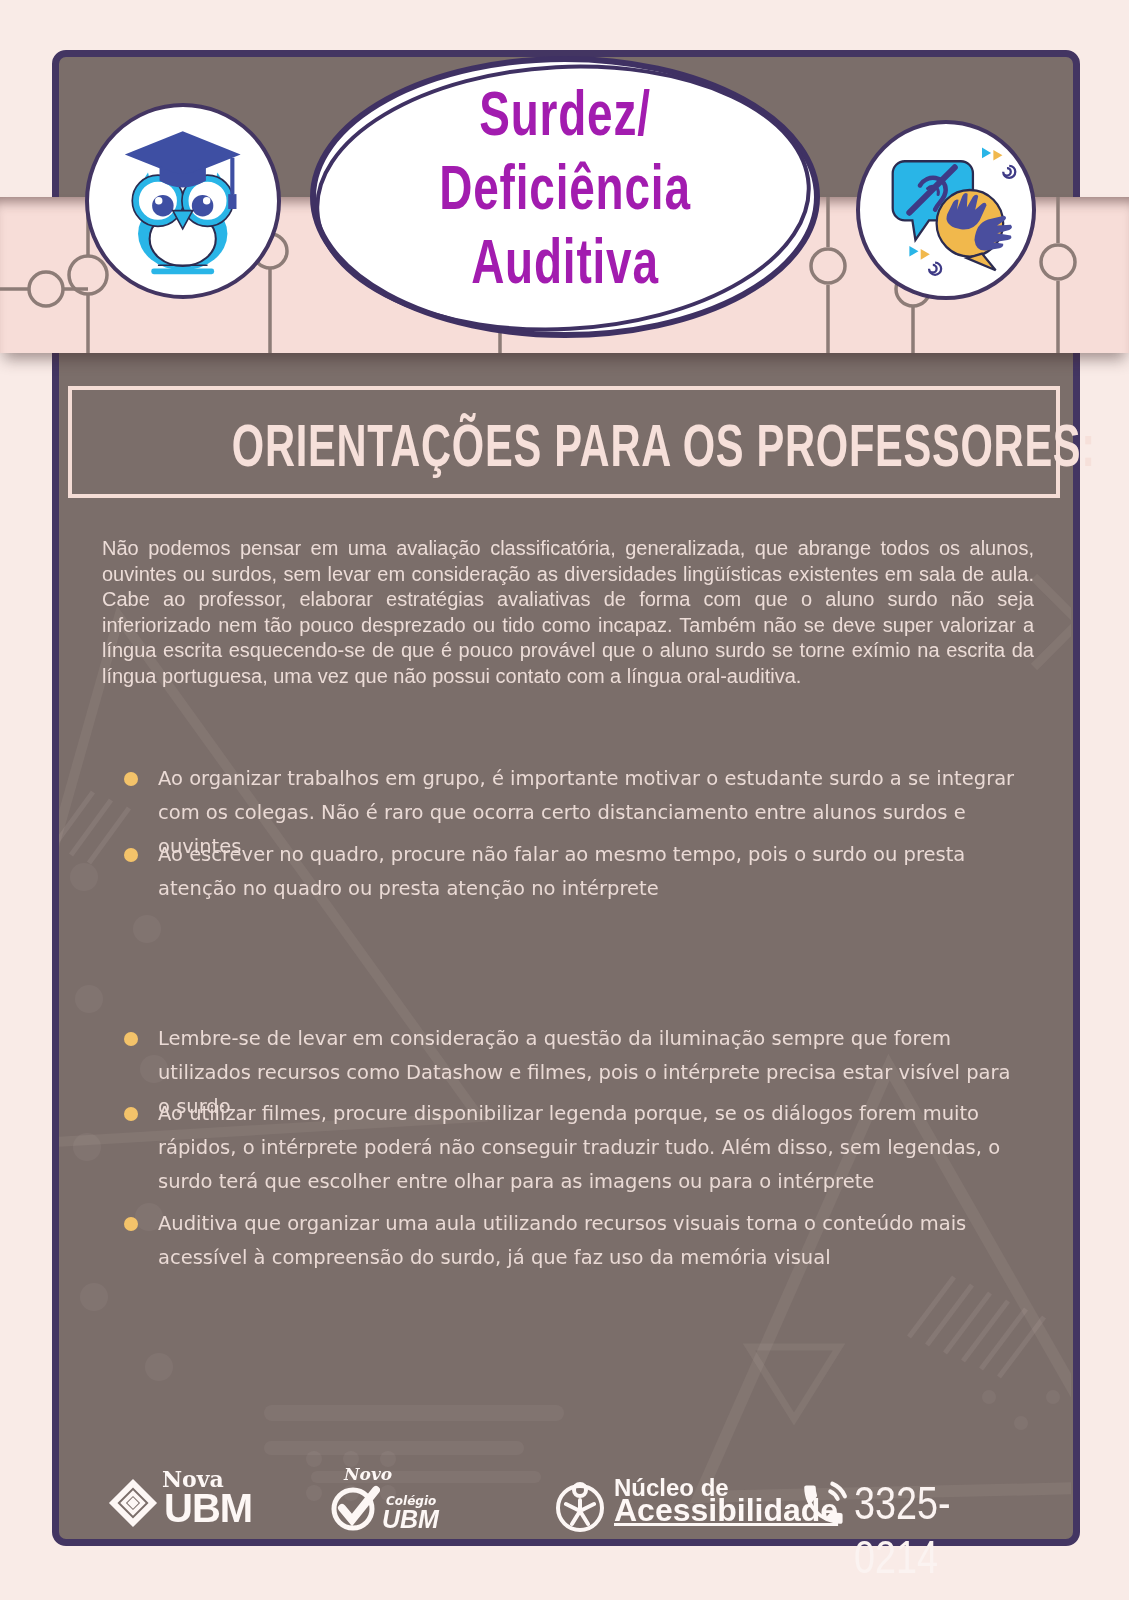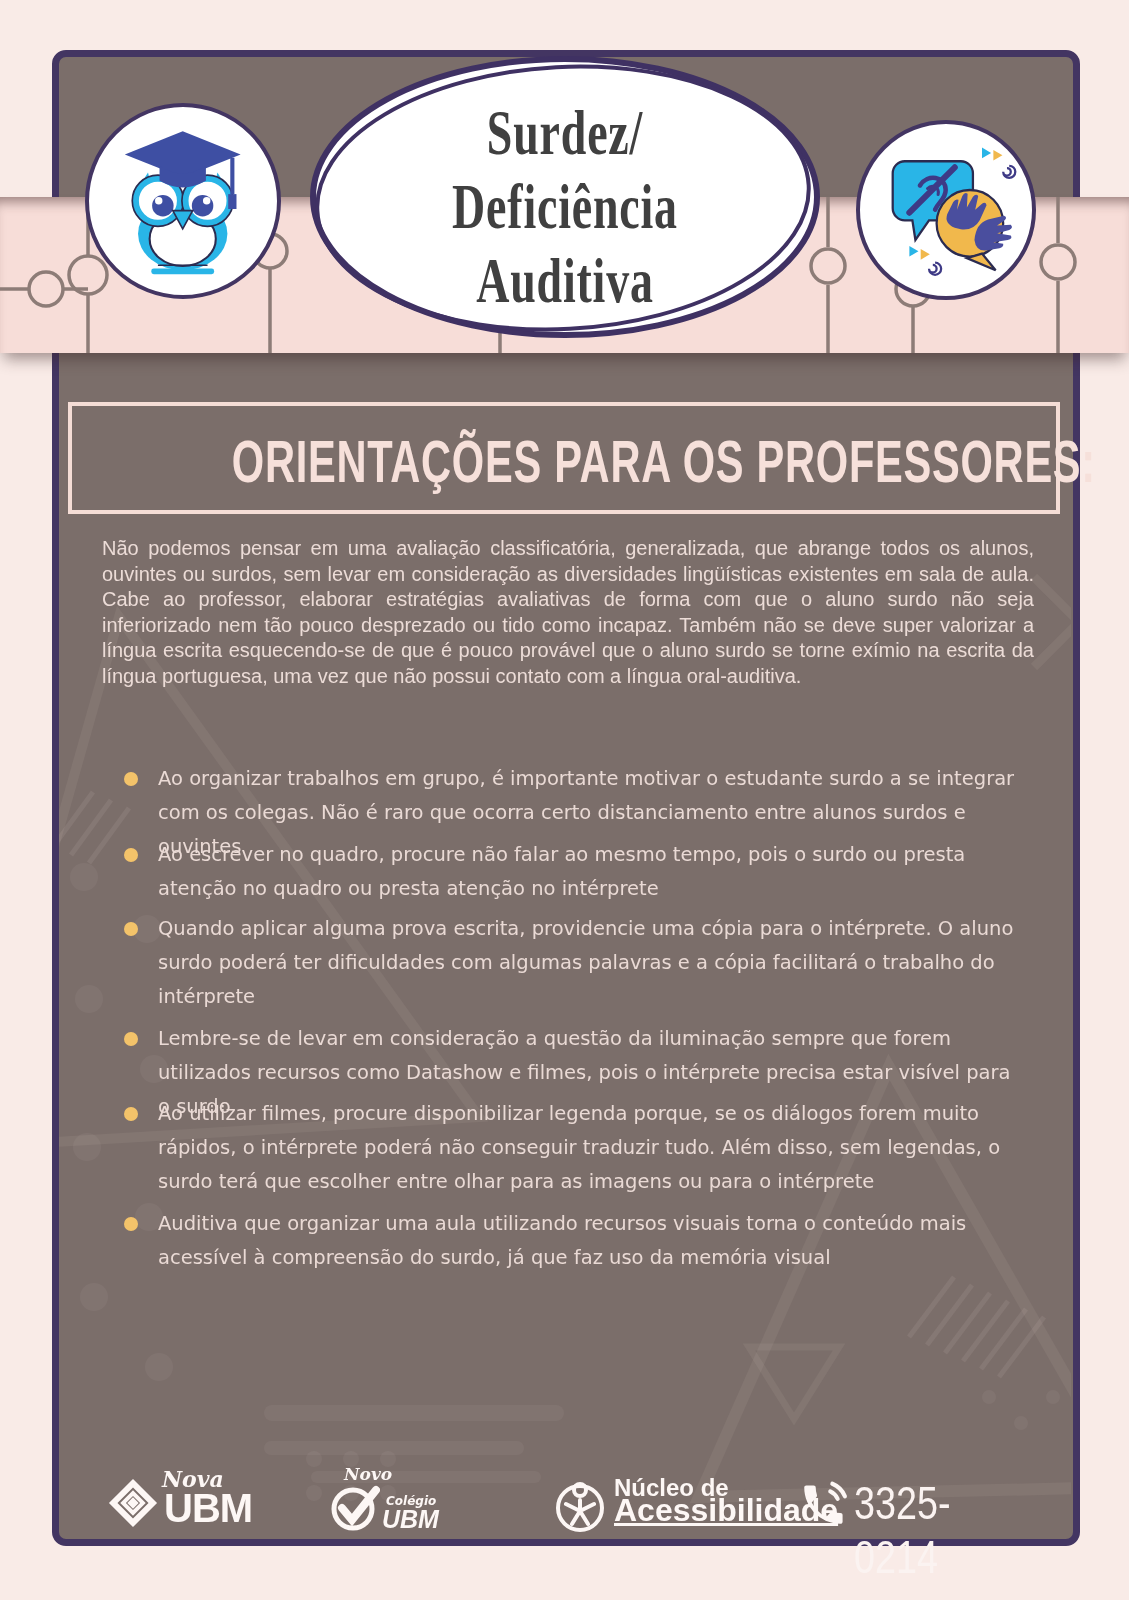--- a/index.html
+++ b/index.html
@@ -14,45 +14,45 @@
   .band{position:absolute;left:0;top:197px;width:1129px;height:156px;background:#f7ddd8;
         box-shadow:0 10px 14px -4px rgba(56,36,36,.45), inset 0 12px 12px -7px rgba(70,42,42,.5);}
   .band svg{position:absolute;left:0;top:0;}
   
   .logo-circle{position:absolute;background:#fff;border:4px solid #433562;border-radius:50%;}
   .owl-circle{left:85px;top:103px;width:188px;height:188px;}
   .badge-circle{left:856px;top:120px;width:172px;height:172px;}
   .logo-circle svg{position:absolute;left:6%;top:6%;width:88%;height:88%;}
   .title-oval{position:absolute;left:300px;top:52px;width:530px;height:290px;}
   .title-oval svg{position:absolute;left:0;top:0;}
-  .title-lines{position:absolute;left:0;top:44px;width:100%;text-align:center;
-        color:#404040;font-family:Liberation Serif, serif;font-weight:700;}
+  .title-lines{position:absolute;left:0;top:25px;width:100%;text-align:center;
+        color:#a21caf;font-family:Liberation Sans, sans-serif;font-weight:700;}
   .title-lines .tl{display:block;font-size:56px;line-height:74px;transform:scale(.82,1.12);letter-spacing:1px;}
   
-  .orient-box{position:absolute;left:68px;top:402px;width:992px;height:112px;
+  .orient-box{position:absolute;left:68px;top:386px;width:992px;height:112px;
         border:4px solid #f5ddd6;box-sizing:border-box;text-align:left;}
   .orient-box .ht{display:inline-block;margin-top:22px;font-family:"Liberation Sans",sans-serif;
         font-weight:700;font-size:57px;color:#f6e0da;white-space:nowrap;transform:scale(.73,1.05);letter-spacing:1px;}
   .strat-box{position:absolute;left:68px;top:670px;width:690px;height:78px;
         border:4px solid #f5ddd6;box-sizing:border-box;}
   .strat-box .ht{display:inline-block;margin:8px 0 0 14px;font-family:"Liberation Sans",sans-serif;
         font-weight:700;font-size:46px;color:#f6e0da;transform:scale(.86,1.12);transform-origin:left center;letter-spacing:1px;}
   
   .intro{position:absolute;left:102px;top:516px;width:932px;font-family:"Liberation Sans",sans-serif;
         font-size:20px;line-height:25.5px;color:#ecdcd7;text-align:justify;}
   
   .bullet{position:absolute;left:118px;width:905px;margin-top:15px;}
   .bullet .dot{position:absolute;left:6px;top:10px;width:14px;height:14px;border-radius:50%;background:#f3c36a;}
   .bullet .bt{display:block;margin-left:40px;width:870px;font-size:19.5px;line-height:34px;color:#eadad5;}
   .b1{top:747px}.b2{top:823px}.b3{top:897px}.b4{top:1007px}
   .b5{top:1082px}.b6{top:1192px}.b7{top:1267px}.b8{top:1342px}
   
   .footer-item{position:absolute;color:#fdf7f5;}
   .f-nova{left:106px;top:1472px;width:170px;height:66px;}
-  .f-nova .script{position:absolute;left:56px;top:-6px;font-family:"DejaVu Serif",serif;font-style:italic;font-weight:700;font-size:22px;}
+  .f-nova .script{position:absolute;left:56px;top:-6px;font-family:"DejaVu Serif",serif;font-weight:700;font-size:22px;}
   .f-nova .main{position:absolute;left:58px;top:14px;font-family:"Liberation Sans",sans-serif;font-weight:700;font-size:40px;letter-spacing:-1px;}
   .f-colegio{left:330px;top:1472px;width:120px;height:66px;}
   .f-colegio .script{position:absolute;left:14px;top:-8px;font-family:"DejaVu Serif",serif;font-style:italic;font-weight:700;font-size:17px;}
   .f-colegio .sub{position:absolute;left:56px;top:22px;font-size:12px;font-style:italic;font-weight:700;}
   .f-colegio .main{position:absolute;left:52px;top:33px;font-family:"Liberation Sans",sans-serif;font-style:italic;font-weight:700;font-size:25px;}
   .f-nucleo{left:552px;top:1472px;width:230px;height:66px;font-family:"Liberation Sans",sans-serif;}
   .f-nucleo .l1{position:absolute;left:62px;top:2px;font-size:24px;font-weight:700;}
   .f-nucleo .l2{position:absolute;left:62px;top:20px;font-size:32px;font-weight:700;text-decoration:underline;}
   .f-phone{left:798px;top:1472px;width:240px;height:66px;}
   .f-phone .num{position:absolute;left:56px;top:4px;font-family:"Liberation Sans",sans-serif;
@@ -187,24 +187,20 @@
 
 
   <div class="bullet b1">
     <span class="dot"></span>
     <span class="bt">Ao organizar trabalhos em grupo, é importante motivar o estudante surdo a se integrar com os colegas. Não é raro que ocorra certo distanciamento entre alunos surdos e ouvintes</span>
   </div>
   <div class="bullet b2">
     <span class="dot"></span>
     <span class="bt">Ao escrever no quadro, procure não falar ao mesmo tempo, pois o surdo ou presta atenção no quadro ou presta atenção no intérprete</span>
   </div>
-  <div class="bullet b3">
-    <span class="dot"></span>
-    <span class="bt">Quando aplicar alguma prova escrita, providencie uma cópia para o intérprete. O aluno surdo poderá ter dificuldades com algumas palavras e a cópia facilitará o trabalho do intérprete</span>
-  </div>
   <div class="bullet b4">
     <span class="dot"></span>
     <span class="bt">Lembre-se de levar em consideração a questão da iluminação sempre que forem utilizados recursos como Datashow e filmes, pois o intérprete precisa estar visível para o surdo</span>
   </div>
   <div class="bullet b5">
     <span class="dot"></span>
     <span class="bt">Ao utilizar filmes, procure disponibilizar legenda porque, se os diálogos forem muito rápidos, o intérprete poderá não conseguir traduzir tudo. Além disso, sem legendas, o surdo terá que escolher entre olhar para as imagens ou para o intérprete</span>
   </div>
   <div class="bullet b6">
     <span class="dot"></span>

